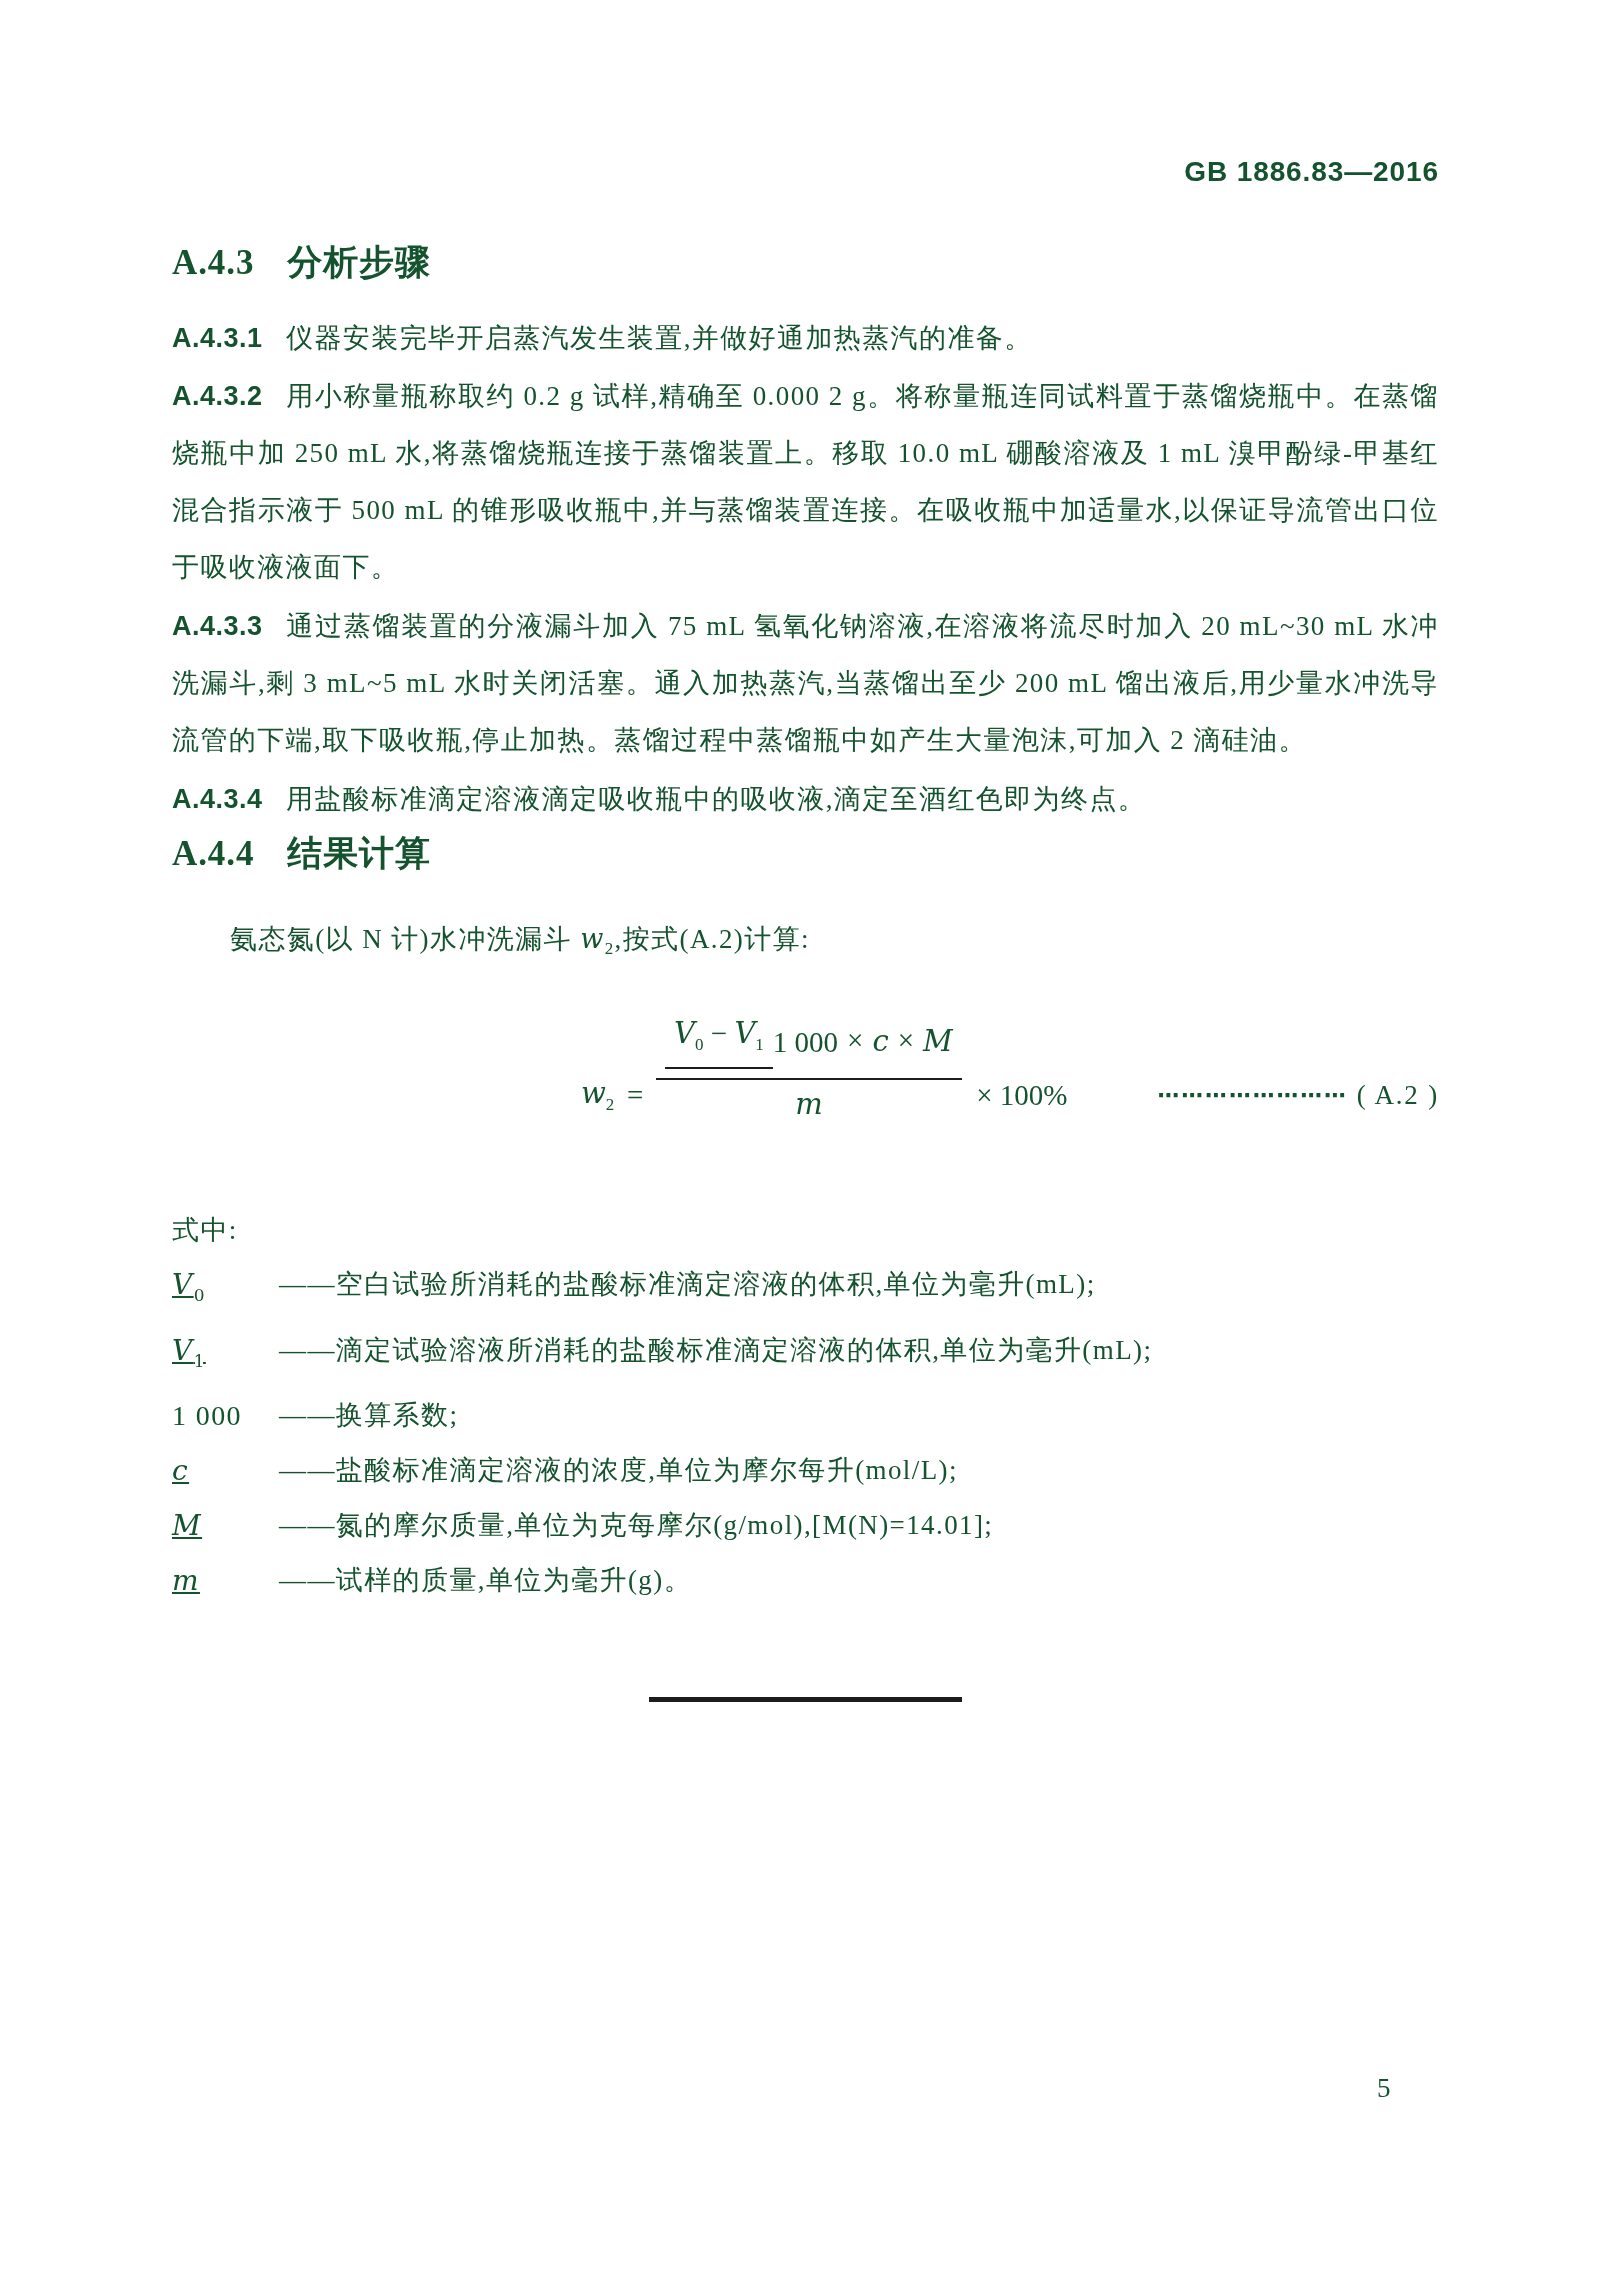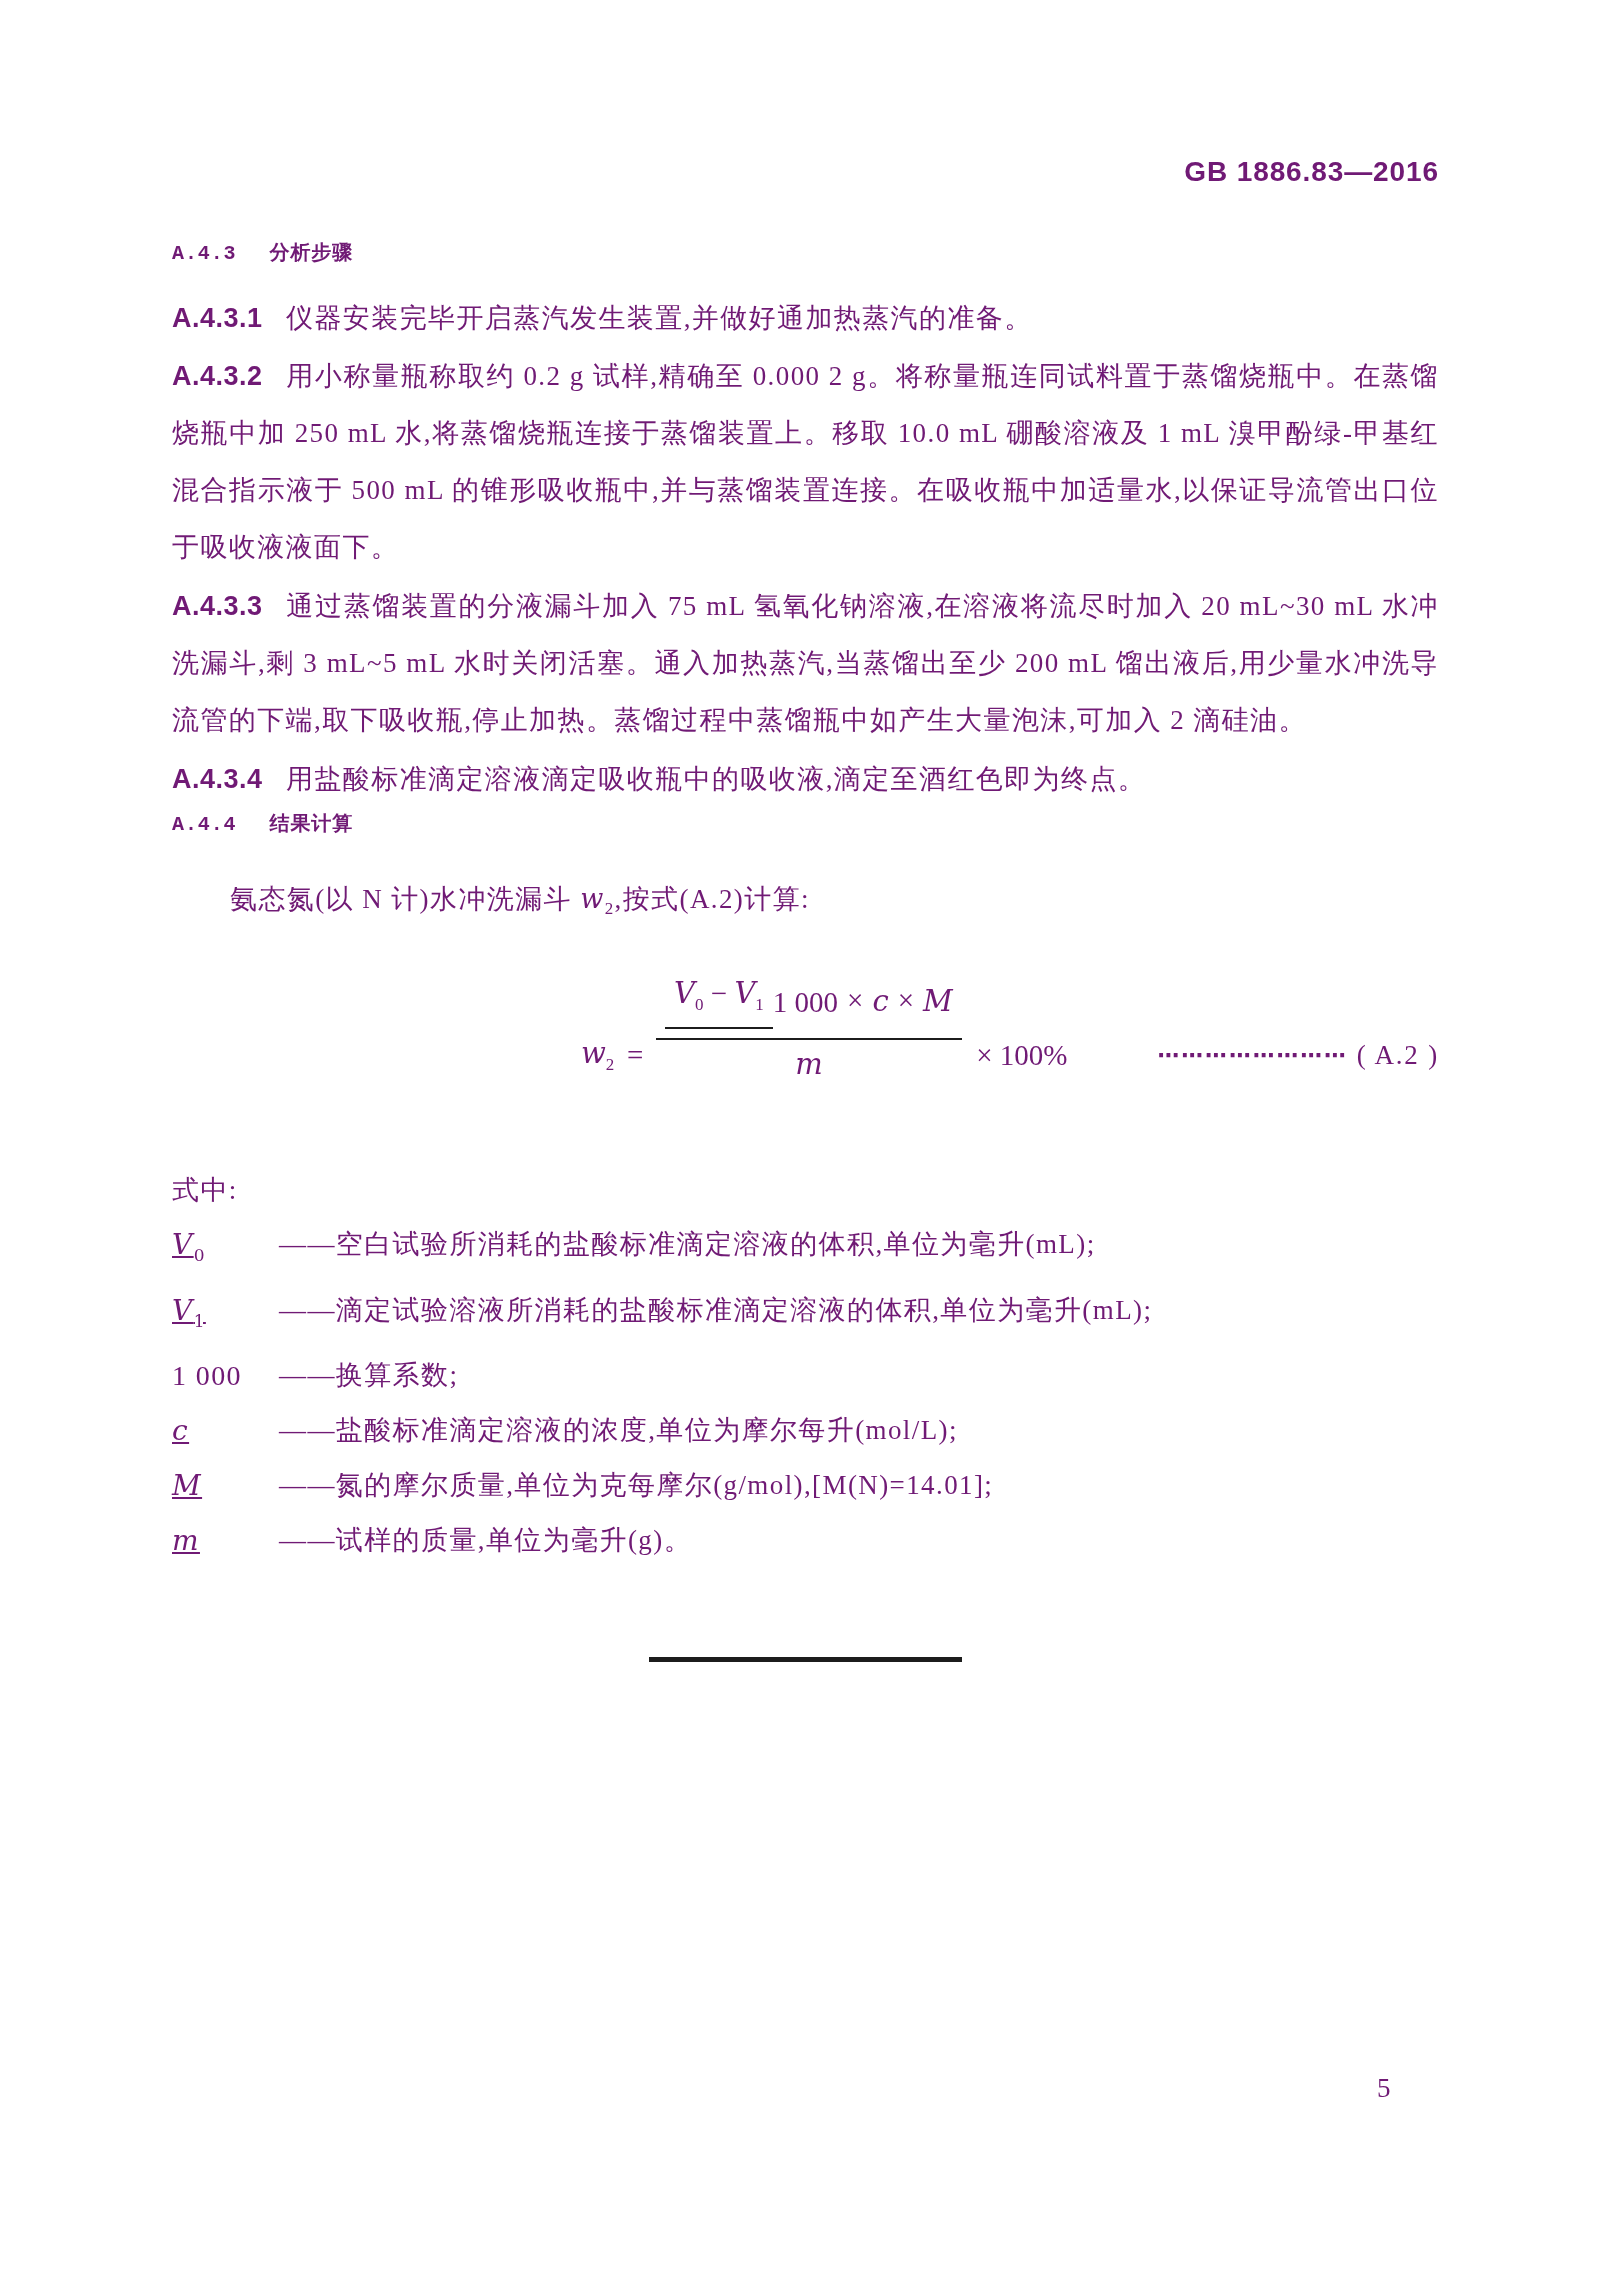--- a/index.html
+++ b/index.html
@@ -1,43 +1,43 @@
 <!DOCTYPE html>
 <html lang="zh" style="font-size:14.5px"><head>
 <meta charset="utf-8">
 <style>
   html,body{margin:0;padding:0;background:#ffffff;}
   .page{
     position:relative;
     width:1616px;height:2285px;
     background:#ffffff;
-    color:#701a75;
+    color:#14532d;
     font-family:"Liberation Serif","DejaVu Serif",serif;
     font-size:27px;
     overflow:hidden;
     box-sizing:border-box;
   }
   .content{
     padding:0 177px 0 172px;
     box-sizing:border-box;
   }
   
   .doc-header{
     margin-top:156px;
     text-align:right;
     font-family:"Liberation Sans","DejaVu Sans",sans-serif;
     font-weight:bold;
     font-size:28px;
     letter-spacing:0.9px;
   }
   
   .sec-heading{
-    font-family:Liberation Mono, monospace;
-    font-weight:bold;
-    font-size:20px;
+    font-family:Liberation Serif, serif;
+    font-weight:bold;
+    font-size:35px;
     letter-spacing:0.9px;
   }
   .h-a43{margin-top:51px;}
   .h-a44{}
   .sec-heading .sec-title{margin-left:33px;}
   
   .clauses{margin-top:23.5px;}
   p.clause{
     margin:0 0 1.8px 0;
     line-height:57px;

